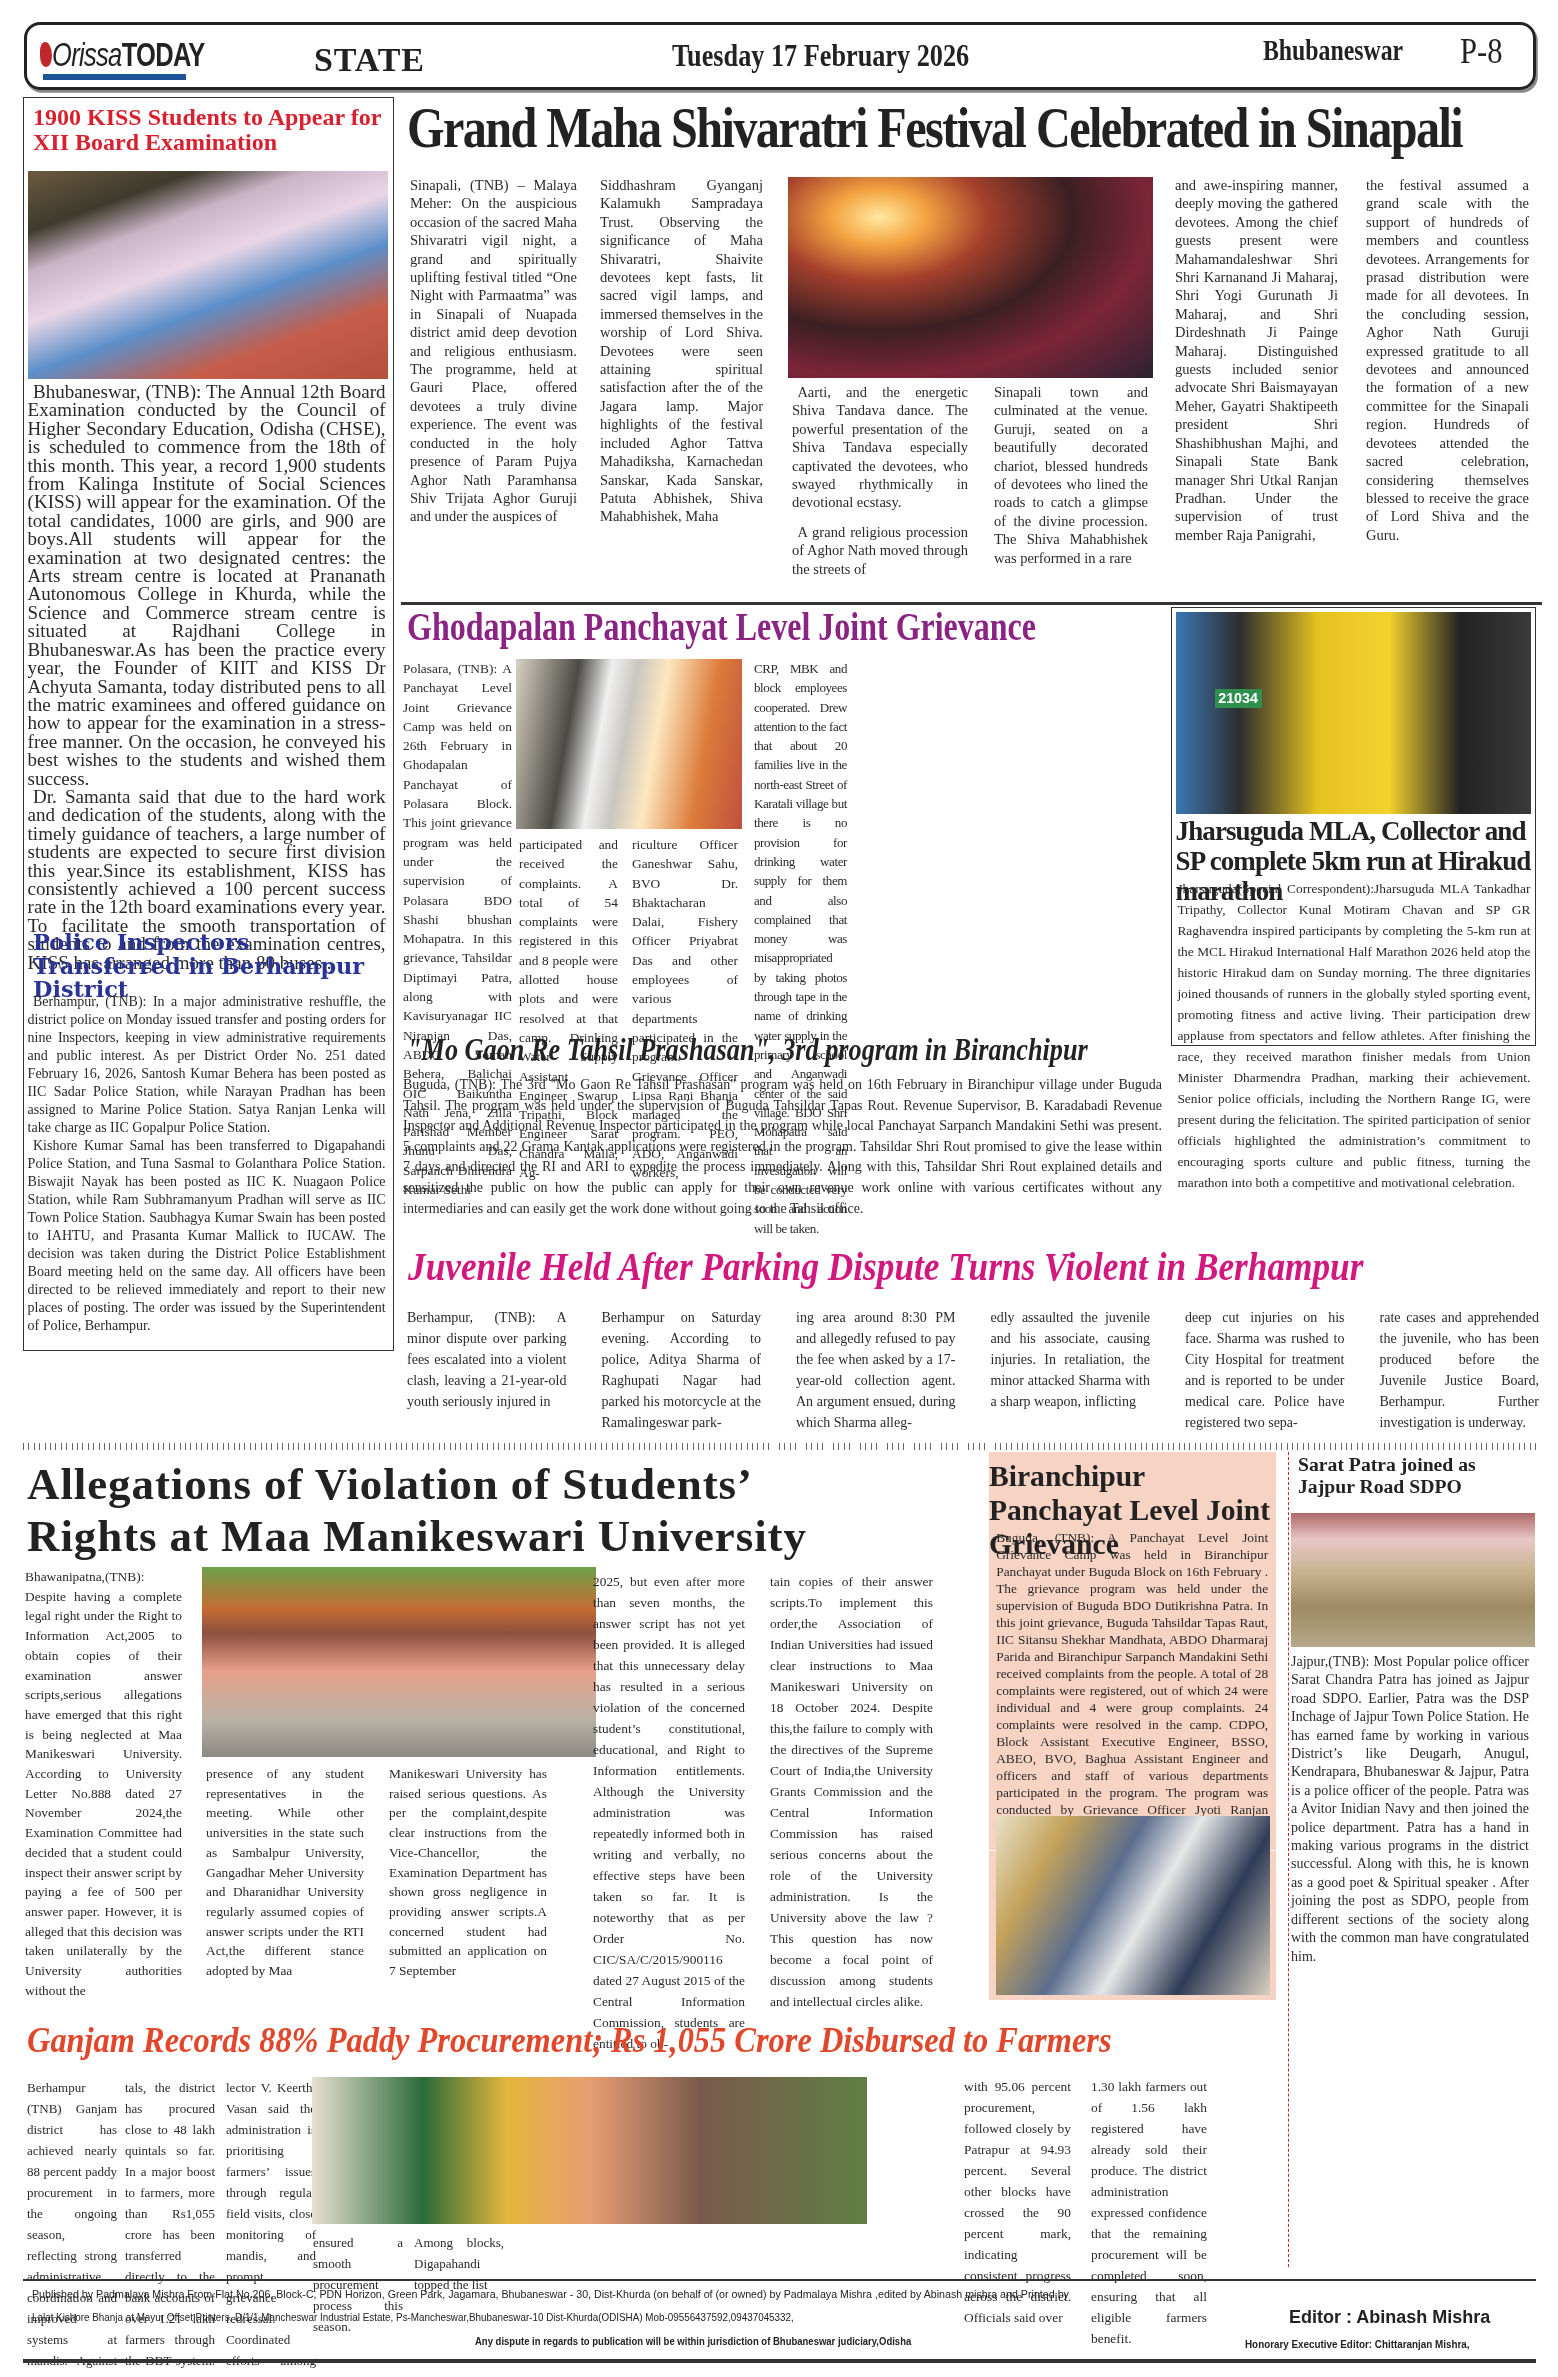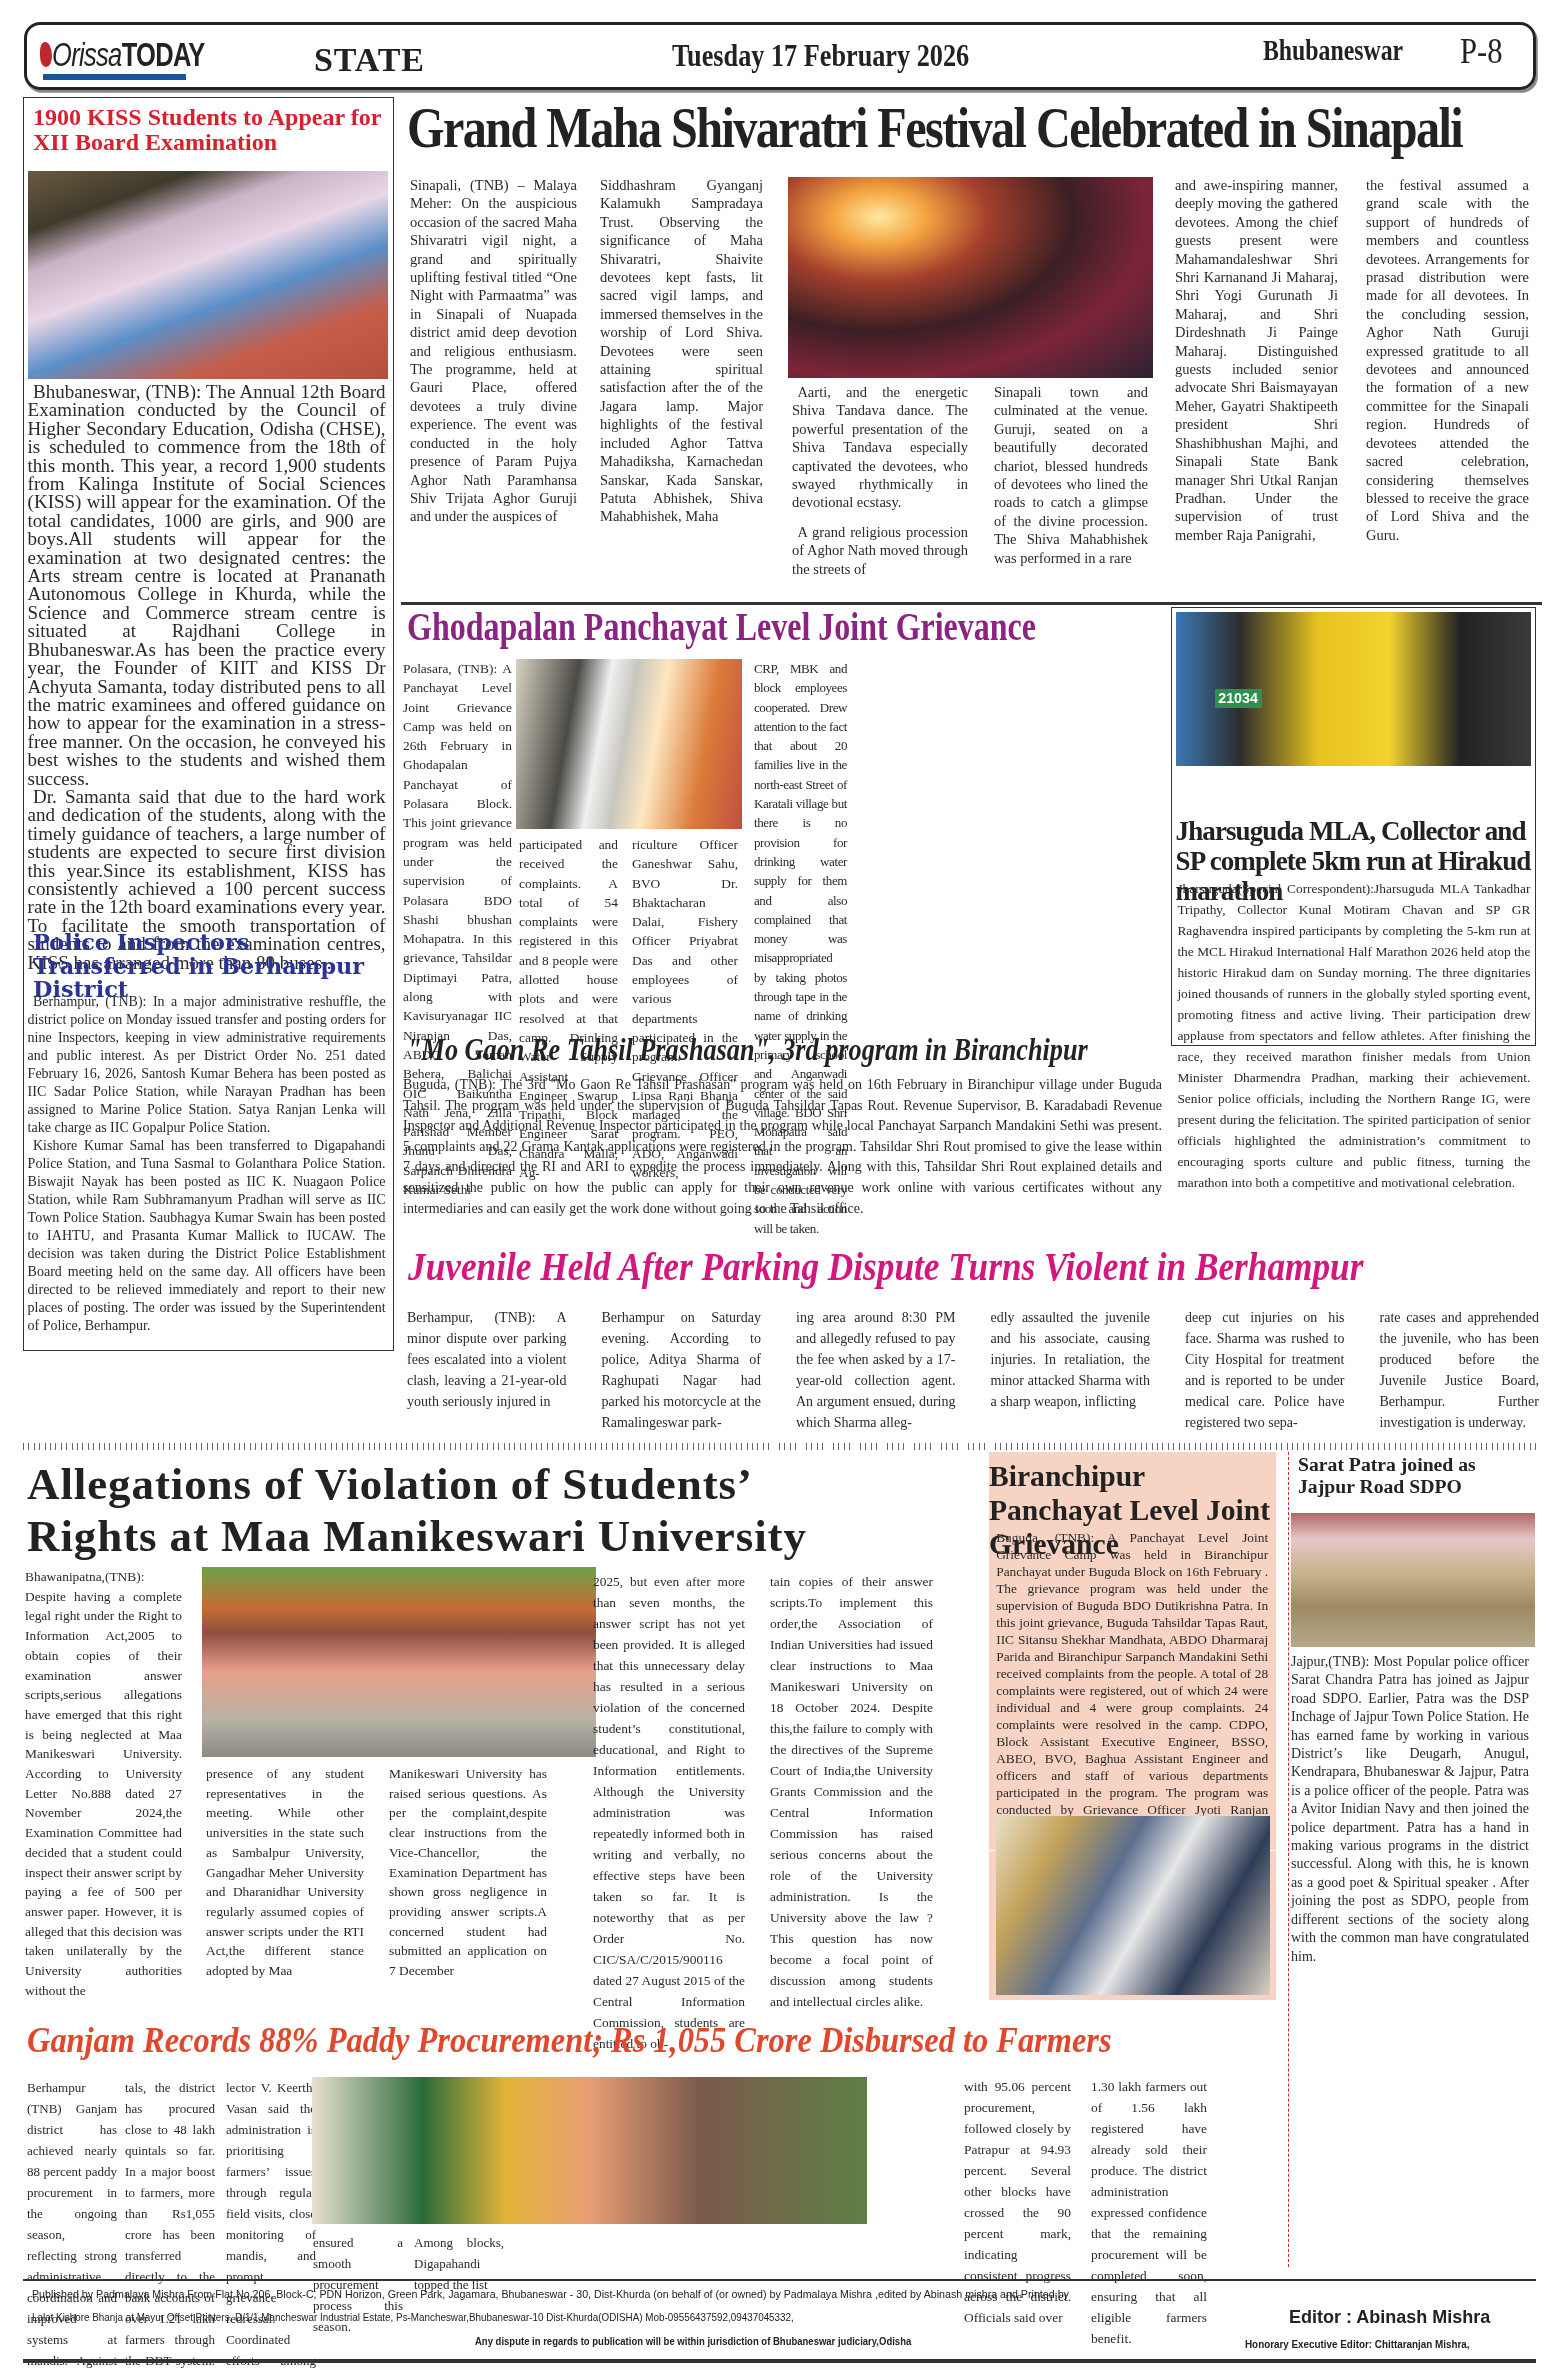--- a/index.html
+++ b/index.html
@@ -77,21 +77,21 @@
 <div class="abs" style="left:401px;top:602px;width:1141px;height:2.7px;background:#333"></div>
 
 <div class="abs hd" style="left:407px;top:607px;width:985px;font-size:39px;color:#8b2383;transform:scaleX(.82);transform-origin:left;white-space:nowrap;text-align:left">Ghodapalan Panchayat Level Joint Grievance</div>
 <div class="abs body" style="left:403px;top:659px;width:109px;font-size:13.4px;line-height:19.3px">Polasara, (TNB): A Panchayat Level Joint Grievance Camp was held on 26th February in Ghodapalan Panchayat of Polasara Block. This joint grievance program was held under the supervision of Polasara BDO Shashi bhushan Mohapatra. In this grievance, Tahsildar Diptimayi Patra, along with Kavisuryanagar IIC Niranjan Das, ABDO Soman Behera, Balichai OIC Baikuntha Nath Jena, Zilla Parishad Member Jhunu Das, Sarpanch Dhirendra Kumar Sethi</div>
 <div class="photo ph3" style="left:516px;top:659px;width:226px;height:170px"></div>
 <div class="abs body" style="left:519px;top:835px;width:99px;font-size:13.4px;line-height:19.3px">participated and received the complaints. A total of 54 complaints were registered in this and 8 people were allotted house plots and were resolved at that camp. Drinking Water Supply Assistant Engineer Swarup Tripathi, Block Engineer Sarat Chandra Malla, Ag-</div>
 <div class="abs body" style="left:632px;top:835px;width:106px;font-size:13.4px;line-height:19.3px">riculture Officer Ganeshwar Sahu, BVO Dr. Bhaktacharan Dalai, Fishery Officer Priyabrat Das and other employees of various departments participated in the program. Grievance Officer Lipsa Rani Bhanja managed the program. PEO, ADO, Anganwadi workers,</div>
 <div class="abs body" style="left:754px;top:659px;width:93px;font-size:13px;line-height:19.3px;letter-spacing:-0.4px">CRP, MBK and block employees cooperated. Drew attention to the fact that about 20 families live in the north-east Street of Karatali village but there is no provision for drinking water supply for them and also complained that money was misappropriated by taking photos through tape in the name of drinking water supply in the primary school and Anganwadi center of the said village. BDO Shri Mohapatra said that an investigation will be conducted very soon and action will be taken.</div>
 
 <div class="abs box" style="left:1171px;top:607px;width:365px;height:439px">
-  <div class="photo ph4" style="left:3.6px;top:3.6px;width:355px;height:154px">
+  <div class="photo ph4" style="left:3.6px;top:3.6px;width:355px;height:202px">
     <span class="abs" style="left:39px;top:77px;background:#2f8f4f;color:#fff;font:700 14.3px 'Liberation Sans',sans-serif;padding:1.8px 3.6px">21034</span>
   </div>
   <div class="abs hd" style="left:3.6px;top:208px;width:355px;font-size:27px;line-height:30px;letter-spacing:-0.9px">Jharsuguda MLA, Collector and SP complete 5km run at Hirakud marathon</div>
   <div class="abs body" style="left:5.4px;top:270px;width:353px;font-size:13.4px;line-height:21px">Jharsuguda(Special Correspondent):Jharsuguda MLA Tankadhar Tripathy, Collector Kunal Motiram Chavan and SP GR Raghavendra inspired participants by completing the 5-km run at the MCL Hirakud International Half Marathon 2026 held atop the historic Hirakud dam on Sunday morning. The three dignitaries joined thousands of runners in the globally styled sporting event, promoting fitness and active living. Their participation drew applause from spectators and fellow athletes. After finishing the race, they received marathon finisher medals from Union Minister Dharmendra Pradhan, marking their achievement. Senior police officials, including the Northern Range IG, were present during the felicitation. The spirited participation of senior officials highlighted the administration’s commitment to encouraging sports culture and public fitness, turning the marathon into both a competitive and motivational celebration.</div>
 </div>
 
 <div class="abs hd" style="left:407px;top:1033px;width:806px;font-size:32px;font-style:italic;text-align:left;white-space:nowrap;transform:scaleX(.82);transform-origin:left">"Mo Gaon Re Tahsil Prashasan", 3rd program in Biranchipur</div>
 <div class="abs body" style="left:403px;top:1075px;width:759px;font-size:14px;line-height:20.6px">Buguda, (TNB): The 3rd "Mo Gaon Re Tahsil Prashasan" program was held on 16th February in Biranchipur village under Buguda Tahsil. The program was held under the supervision of Buguda Tahsildar Tapas Rout. Revenue Supervisor, B. Karadabadi Revenue Inspector and Additional Revenue Inspector participated in the program while local Panchayat Sarpanch Mandakini Sethi was present. 5 complaints and 22 Grama Kantak applications were registered in the program. Tahsildar Shri Rout promised to give the lease within 7 days and directed the RI and ARI to expedite the process immediately.  Along with this, Tahsildar Shri Rout explained details and sensitized the public on how the public can apply for their own revenue work online with various certificates without any intermediaries and can easily get the work done without going to the Tahsil office.</div>
 
 <div class="abs hd" style="left:408px;top:1245px;width:1254px;font-size:41px;font-style:italic;color:#d2177e;text-align:left;white-space:nowrap;transform:scaleX(.86);transform-origin:left">Juvenile Held After Parking Dispute Turns Violent in Berhampur</div>
@@ -106,21 +106,21 @@
 
 <div class="abs ticks" style="left:23px;top:1443px;width:1513px"></div>
 
 <div class="abs hd" style="left:27px;top:1458px;width:940px;font-size:45px;line-height:52px;letter-spacing:0.9px">
   <div>Allegations of Violation of Students’</div>
   <div>Rights at Maa Manikeswari University</div>
 </div>
 <div class="abs body" style="left:25px;top:1567px;width:157px;font-size:13.4px;line-height:19.7px">Bhawanipatna,(TNB): Despite having a complete legal right under the Right to Information Act,2005 to obtain copies of their examination answer scripts,serious allegations have emerged that this right is being neglected at Maa Manikeswari University. According to University Letter No.888 dated 27 November 2024,the Examination Committee had decided that a student could inspect their answer script by paying a fee of 500 per answer paper. However, it is alleged that this decision was taken unilaterally by the University authorities without the</div>
 <div class="photo ph5" style="left:202px;top:1567px;width:394px;height:190px"></div>
 <div class="abs body" style="left:206px;top:1764px;width:158px;font-size:13.4px;line-height:19.7px">presence of any student representatives in the meeting. While other universities in the state such as Sambalpur University, Gangadhar Meher University and Dharanidhar University regularly assumed copies of answer scripts under the RTI Act,the different stance adopted by Maa</div>
-<div class="abs body" style="left:389px;top:1764px;width:158px;font-size:13.4px;line-height:19.7px">Manikeswari University has raised serious questions. As per the complaint,despite clear instructions from the Vice-Chancellor, the Examination Department has shown gross negligence in providing answer scripts.A concerned student had submitted an application on 7 December</div>
+<div class="abs body" style="left:389px;top:1764px;width:158px;font-size:13.4px;line-height:19.7px">Manikeswari University has raised serious questions. As per the complaint,despite clear instructions from the Vice-Chancellor, the Examination Department has shown gross negligence in providing answer scripts.A concerned student had submitted an application on 7 September</div>
 <div class="abs body" style="left:593px;top:1571px;width:152px;font-size:13.4px;line-height:21px">2025, but even after more than seven months, the answer script has not yet been provided. It is alleged that this unnecessary delay has resulted in a serious violation of the concerned student’s constitutional, educational, and Right to Information entitlements. Although the University administration was repeatedly informed both in writing and verbally, no effective steps have been taken so far. It is noteworthy that as per Order No. CIC/SA/C/2015/900116 dated 27 August 2015 of the Central Information Commission, students are entitled to ob-</div>
 <div class="abs body" style="left:770px;top:1571px;width:163px;font-size:13.4px;line-height:21px">tain copies of their answer scripts.To implement this order,the Association of Indian Universities had issued clear instructions to Maa Manikeswari University on 18 October 2024. Despite this,the failure to comply with the directives of the Supreme Court of India,the University Grants Commission and the Central Information Commission has raised serious concerns about the role of the University administration. Is the University above the law ? This question has now become a focal point of discussion among students and intellectual circles alike.</div>
 
 <div class="abs" style="left:989px;top:1452px;width:287px;height:398px;background:#f7d3c3">
   <div class="hd" style="margin-top:7.2px;font-size:29.6px;line-height:34px">Biranchipur Panchayat Level Joint Grievance</div>
   <div class="abs body" style="left:7.2px;top:77px;width:272px;font-size:13.4px;line-height:17px">Buguda, (TNB): A Panchayat Level Joint Grievance Camp was held in Biranchipur Panchayat under Buguda Block on 16th February . The grievance program was held under the supervision of Buguda BDO Dutikrishna Patra. In this joint grievance, Buguda Tahsildar Tapas Raut, IIC Sitansu Shekhar Mandhata, ABDO Dharmaraj Parida and Biranchipur Sarpanch Mandakini Sethi received complaints from the people. A total of 28 complaints were registered, out of which 24 were individual and 4 were group complaints. 24 complaints were resolved in the camp. CDPO, Block Assistant Executive Engineer, BSSO, ABEO, BVO, Baghua Assistant Engineer and officers and staff of various departments participated in the program.  The program was conducted by Grievance Officer Jyoti Ranjan Sahu, while Biranchipur Panchayat PEO, ADO, along with Anganwadi workers and block staff participated.</div>
   <div class="photo ph6" style="left:7.2px;top:364px;width:274px;height:143px"></div>
 </div>
 <div class="abs" style="left:989px;top:1851px;width:287px;height:149px;background:#f7d3c3"></div>
 <div class="photo ph6" style="left:996px;top:1816px;width:274px;height:179px"></div>

